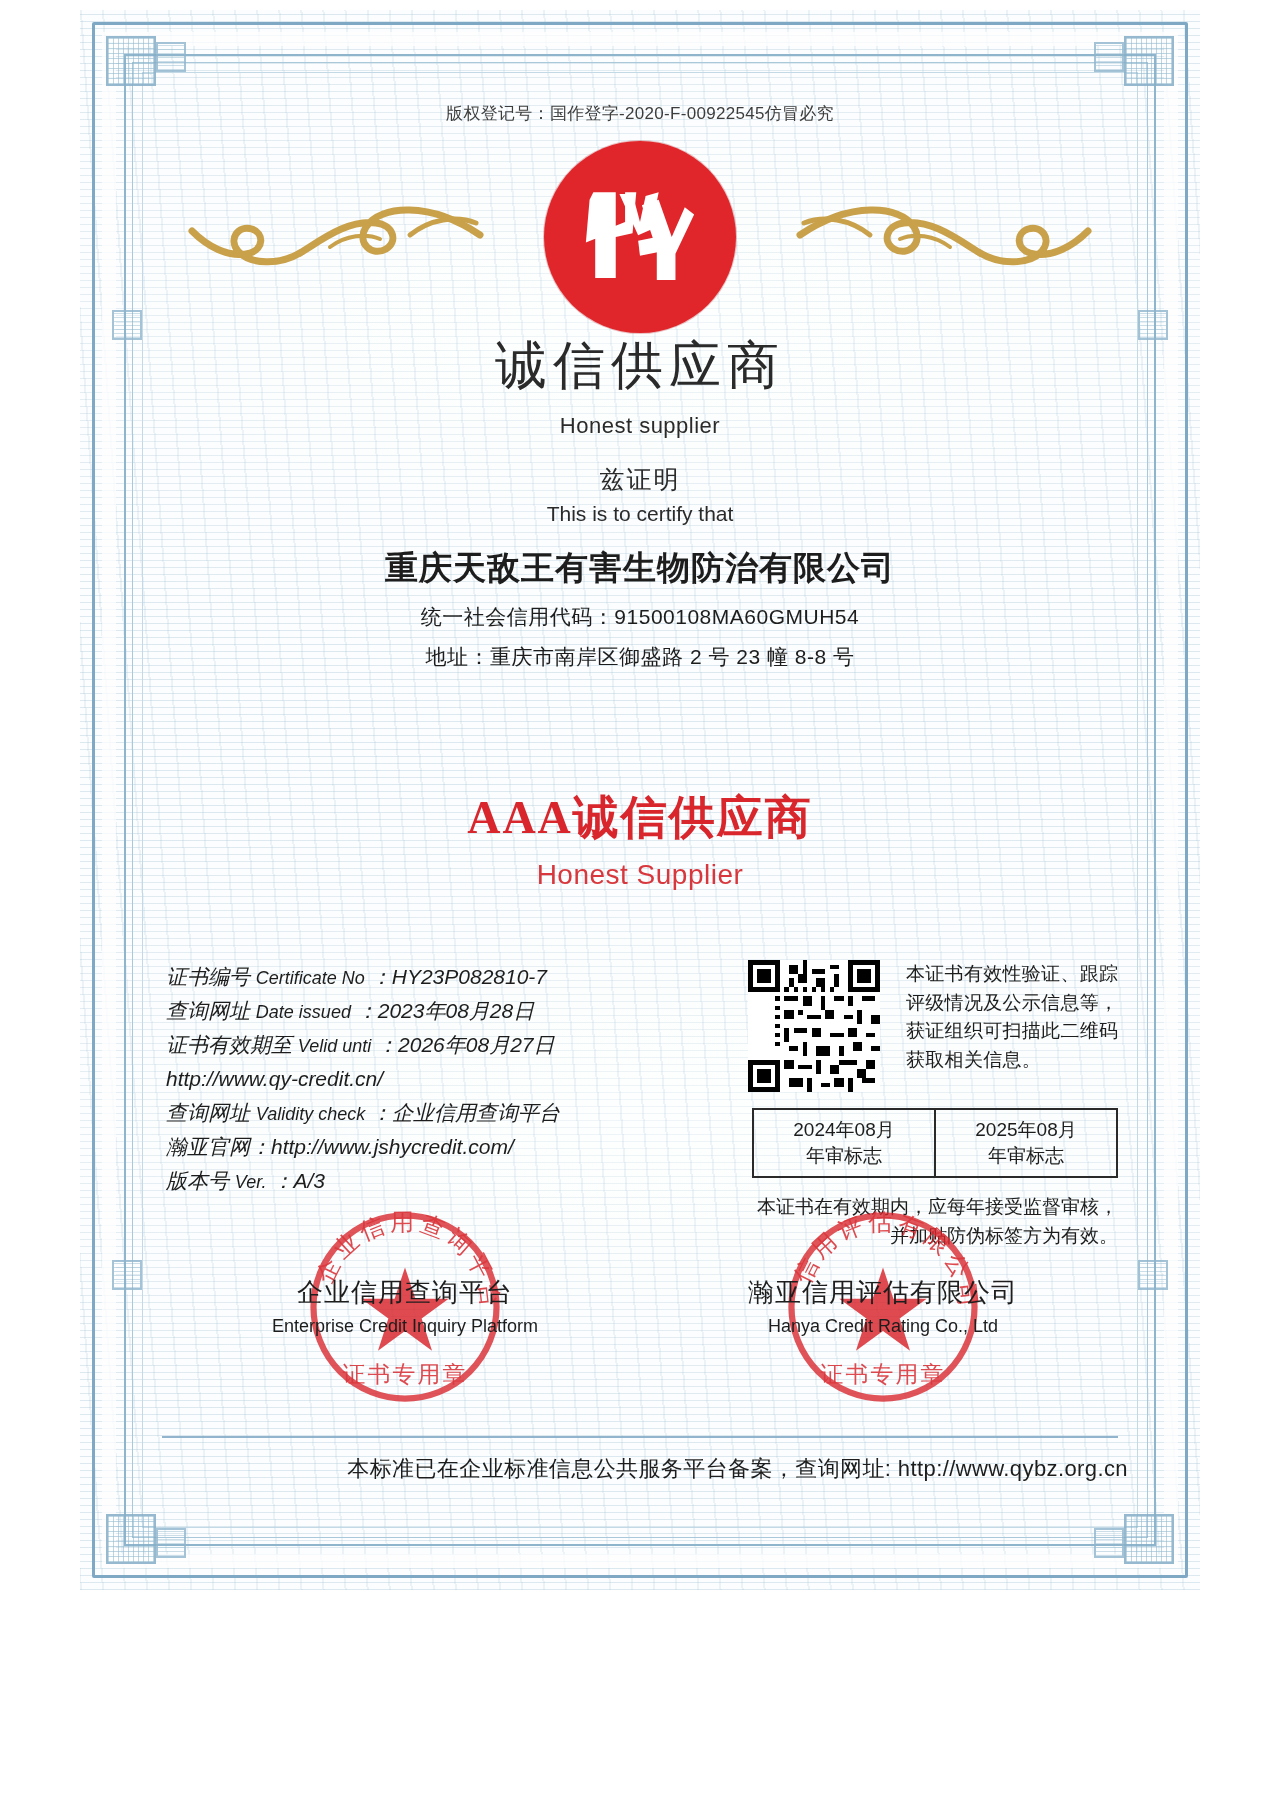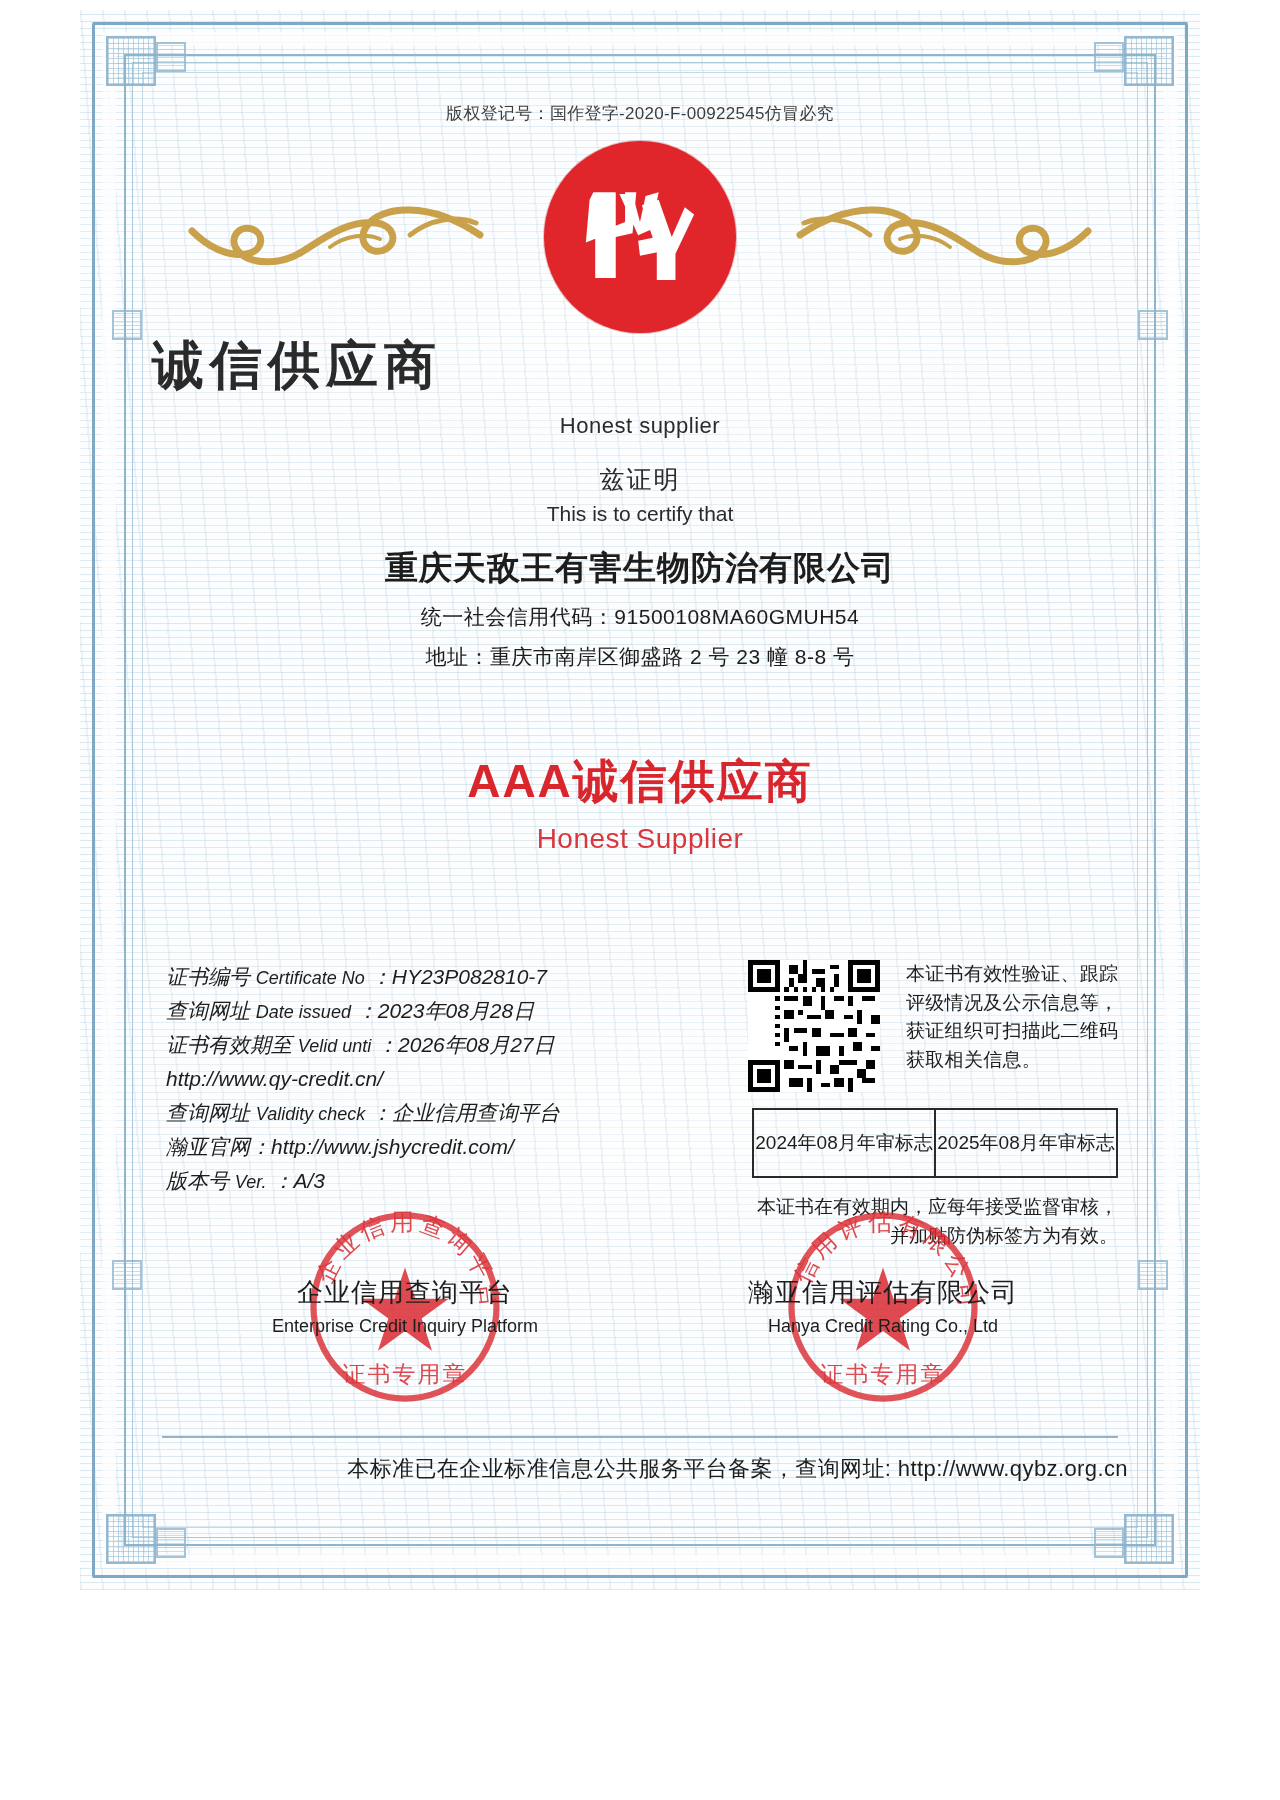--- a/index.html
+++ b/index.html
@@ -164,23 +164,23 @@
     justify-content: center;
     box-shadow: 0 0 0 1px rgba(180,20,25,.25);
   }
   .logo-mark {
     width: 112px;
     height: 112px;
   }
 
   
   .main-title {
-    text-align: left;
+    text-align: center;
     font-size: 52px;
-    font-weight: bold;
+    font-weight: normal;
     color: #2a2a2a;
     letter-spacing: 6px;
     margin-top: 6px;
     font-family: "Liberation Serif", serif;
   }
   .main-title-en {
     text-align: center;
     font-size: 22px;
     color: #2a2a2a;
     margin-top: 12px;
@@ -215,22 +215,22 @@
     letter-spacing: .5px;
   }
   .company-meta.second { }
 
   .award-cn {
     text-align: center;
     font-size: 46px;
     font-weight: bold;
     color: #d8262c;
     letter-spacing: 2px;
-    margin-top: 80px;
-    font-family: Liberation Sans, sans-serif;
+    margin-top: 116px;
+    font-family: Liberation Serif, serif;
   }
   .award-en {
     text-align: center;
     font-size: 28px;
     color: #d8383d;
     margin-top: 10px;
     letter-spacing: .5px;
   }
 
   
@@ -277,21 +277,21 @@
     display: flex;
     gap: 0;
     margin-top: 16px;
     margin-left: 4px;
   }
   .stamp-box {
     width: 180px;
     height: 66px;
     border: 2px solid #2a2a2a;
     display: flex;
-    flex-direction: row;
+    flex-direction: column;
     align-items: center;
     justify-content: center;
     font-size: 19px;
     color: #1d1d1d;
     line-height: 1.35;
   }
   .stamp-box + .stamp-box { border-left: none; text-align: right; }
   .audit-note {
     margin-top: 14px;
     font-size: 19px;

